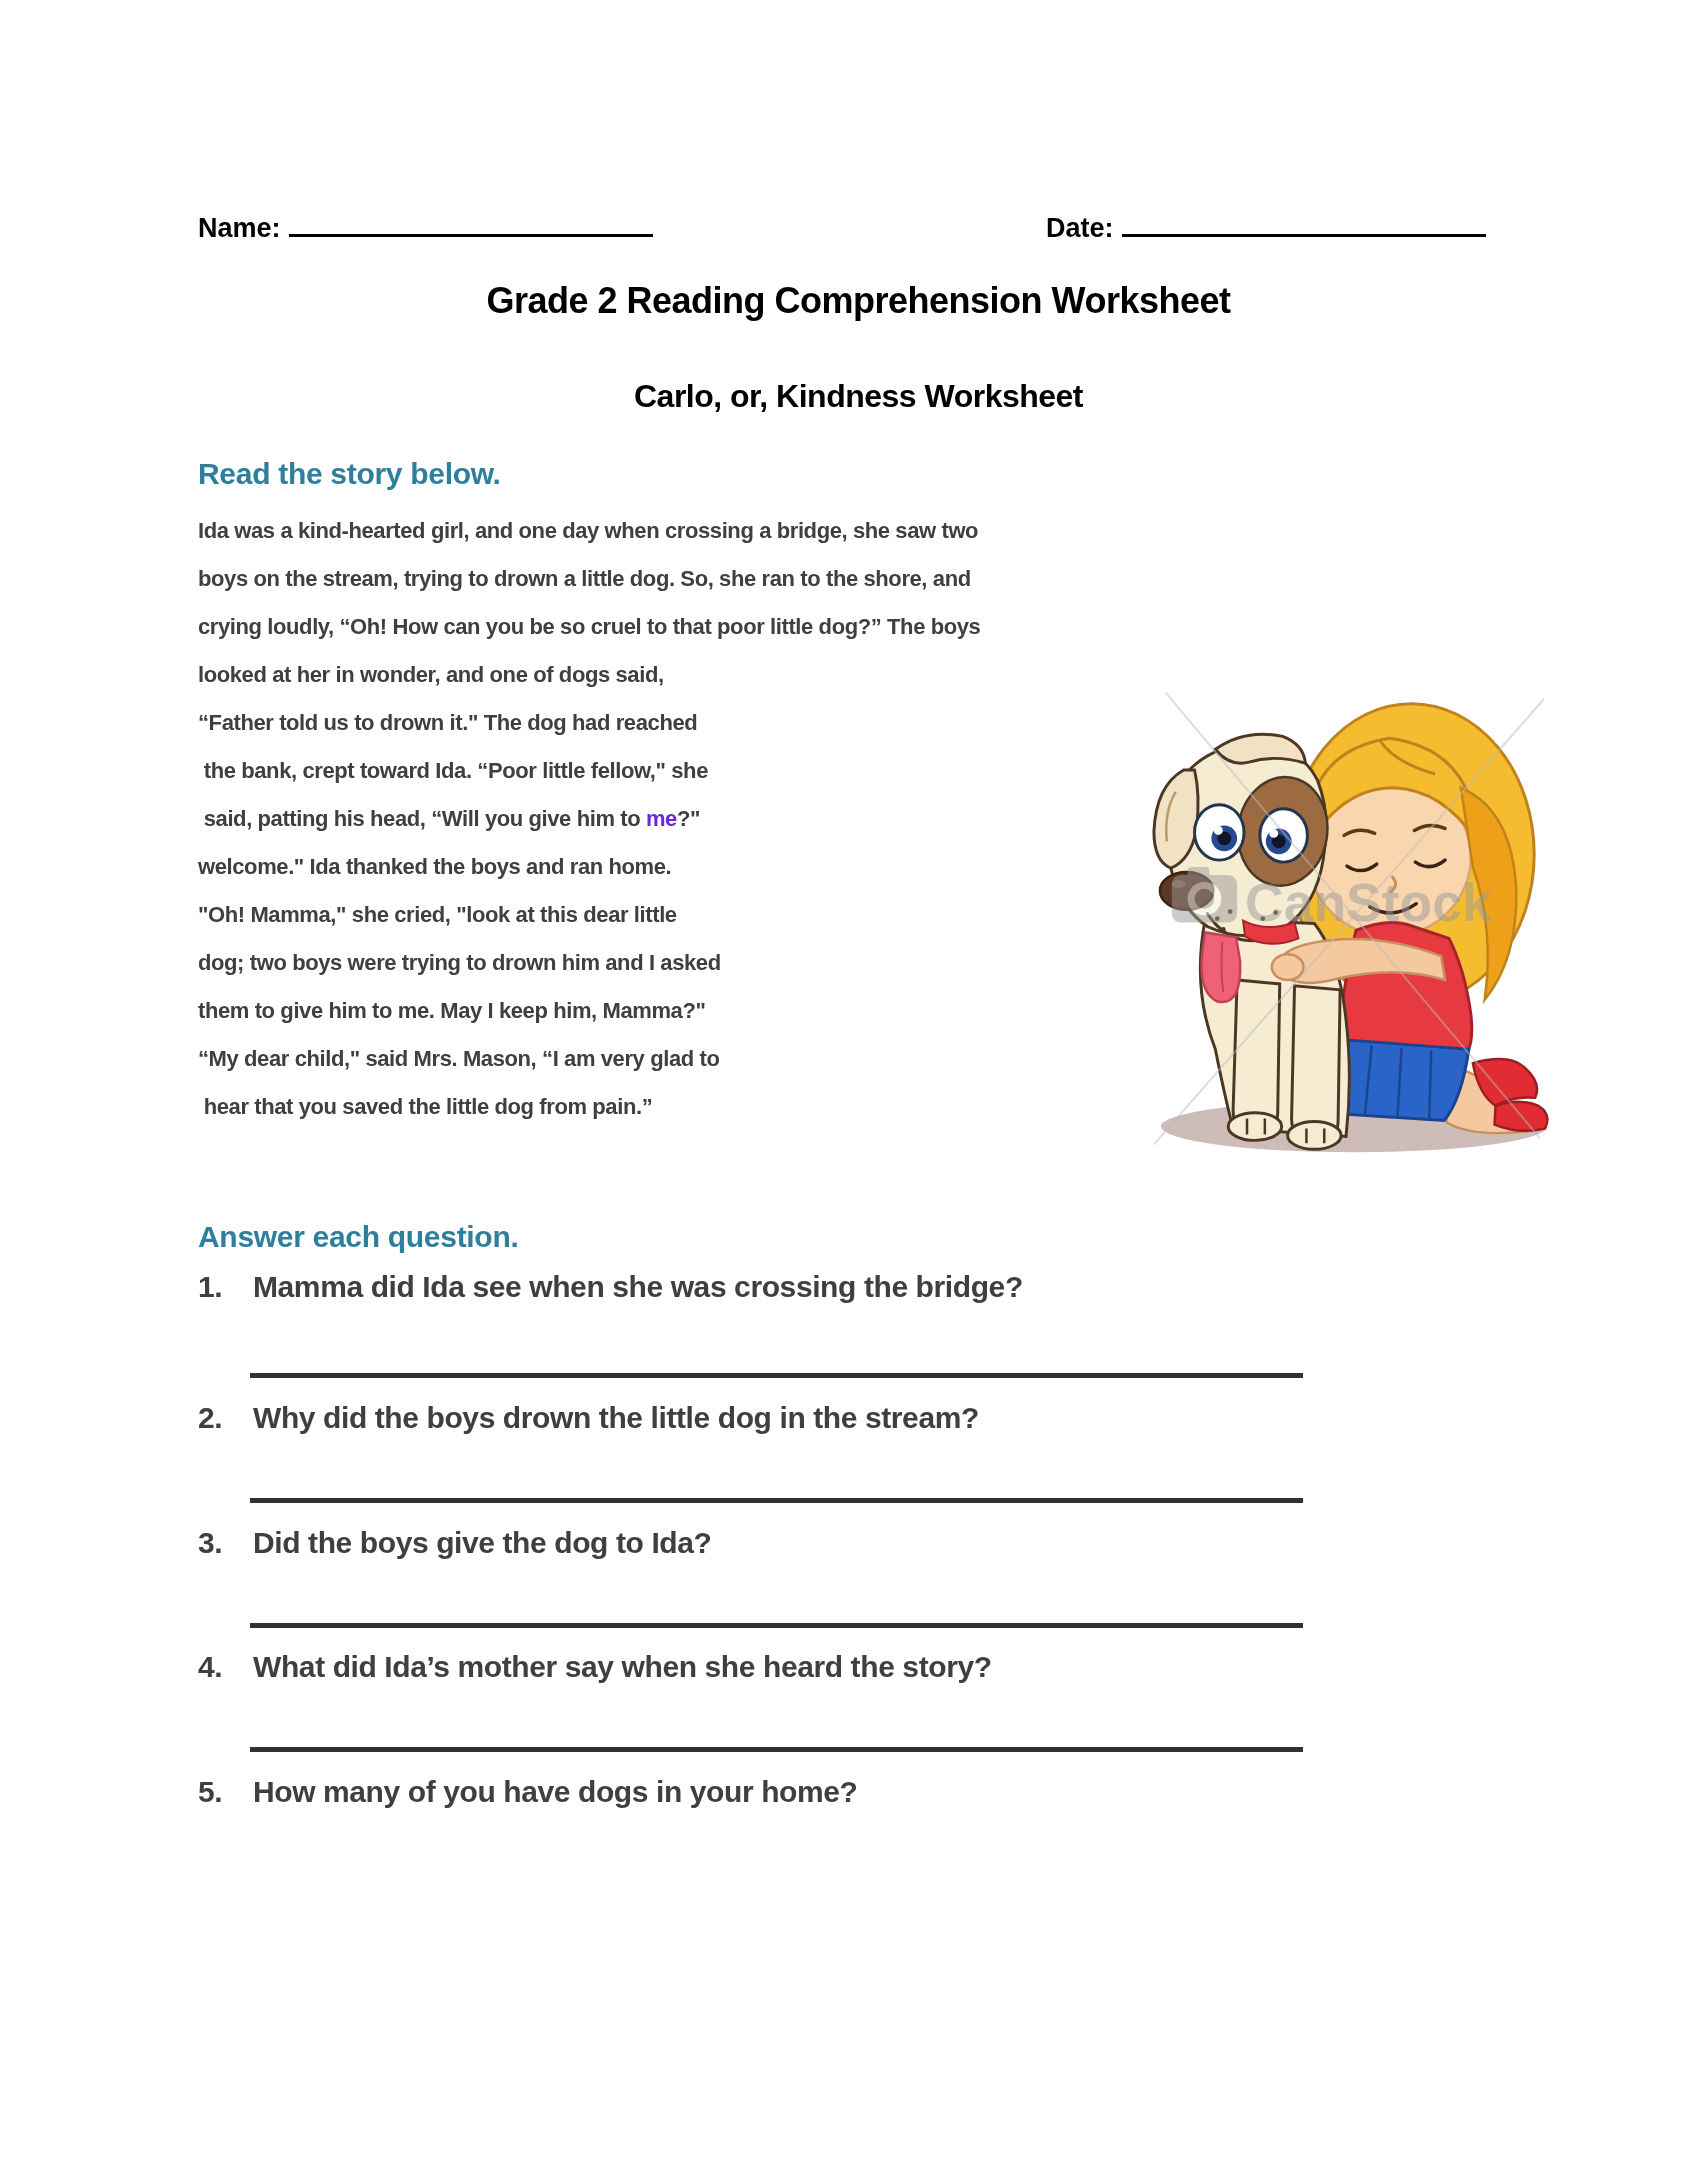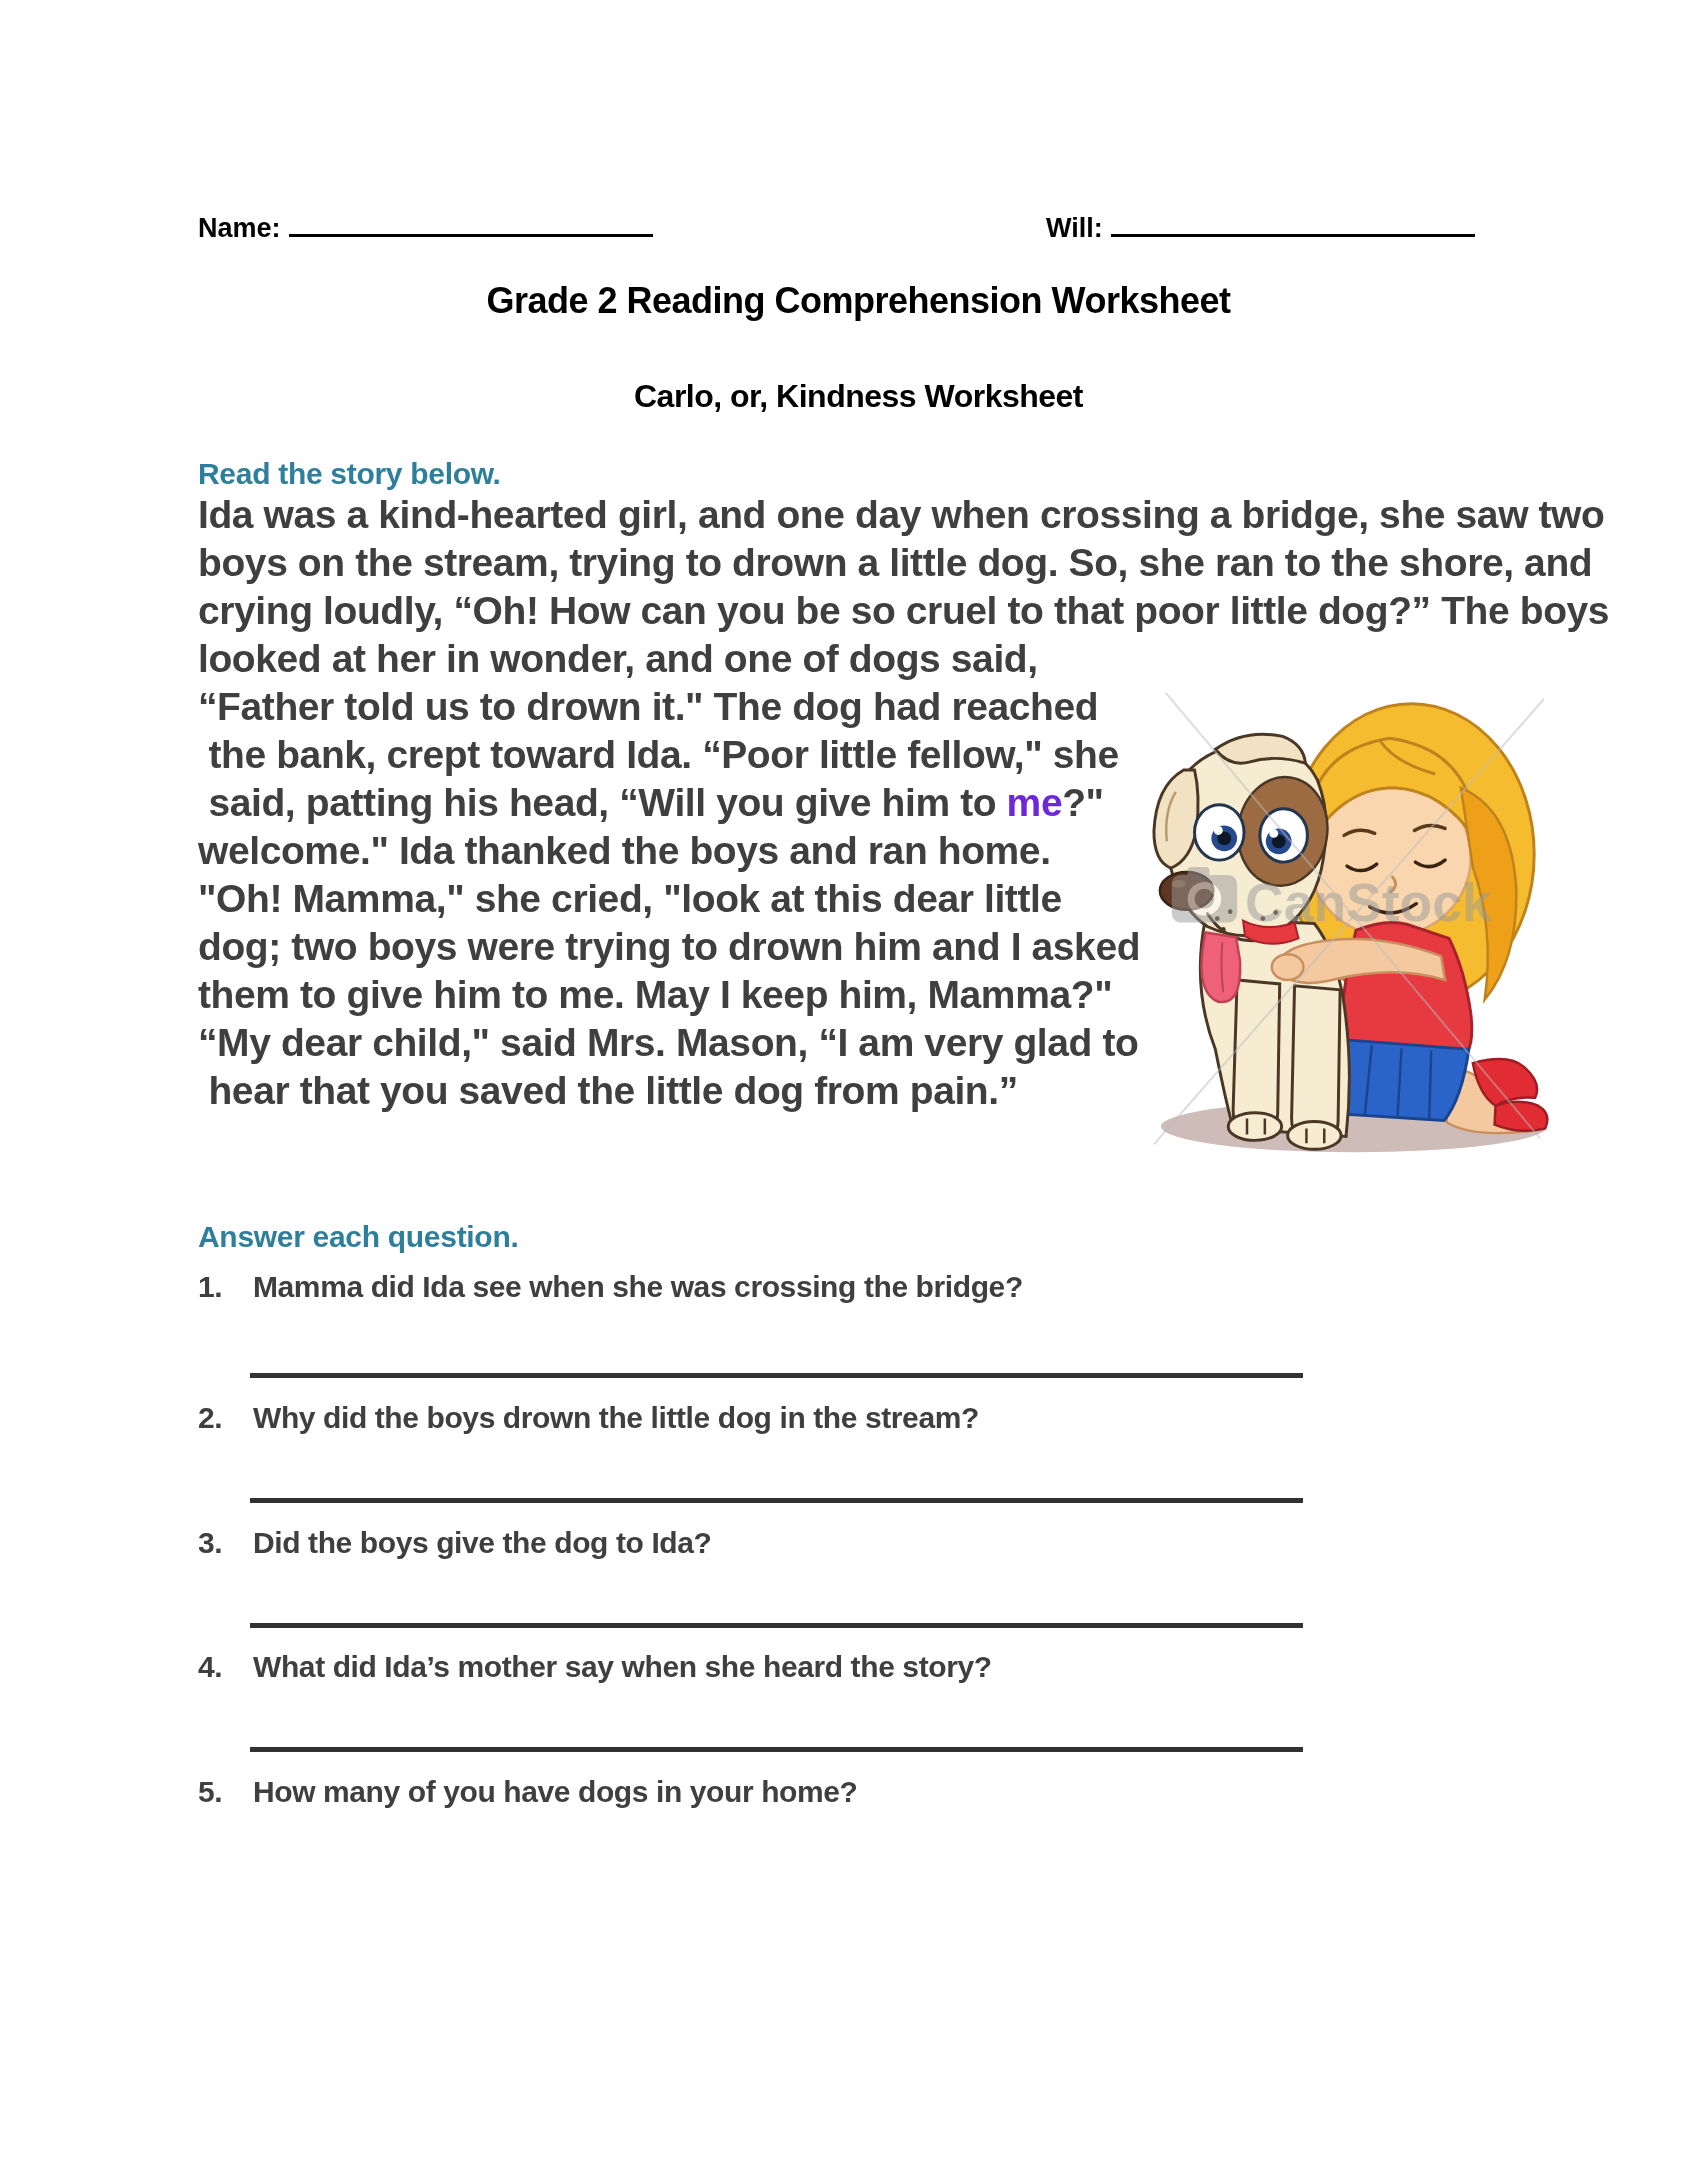--- a/index.html
+++ b/index.html
@@ -3,40 +3,40 @@
 <meta charset="utf-8">
 <style>
   html,body{margin:0;padding:0;background:#ffffff;}
   .page{position:relative;width:1683px;height:1838px;background:#fff;overflow:hidden;
         font-family:"Liberation Sans",sans-serif;font-weight:700;color:#000;padding-left:34px;}
   .field-row{position:absolute;font-size:27px;white-space:nowrap;}
   .blank{display:inline-block;width:364px;height:30px;border-bottom:3px solid #000;margin-left:8px;vertical-align:baseline;}
   .title{position:absolute;top:280px;left:0;width:100%;text-align:center;font-size:36px;letter-spacing:-0.5px;}
   .subtitle{position:absolute;top:378px;left:0;width:100%;text-align:center;font-size:32px;letter-spacing:-0.5px;}
   .section-heading{position:absolute;left:198px;color:#2e7f9b;font-size:30px;letter-spacing:-0.3px;}
-  .story{position:absolute;left:198px;top:491px;font-size:39px;color:#3f3f3f;letter-spacing:-0.4px;}
+  .story{position:absolute;left:198px;top:507px;font-size:22px;color:#3f3f3f;letter-spacing:-0.4px;}
   .story .line{height:48px;line-height:48px;white-space:pre;}
   .story .em{color:#6d28d9;}
   .illu{position:absolute;left:1146px;top:671px;width:408px;height:507px;}
   .question{position:absolute;left:198px;font-size:30px;color:#3f3f3f;letter-spacing:-0.4px;white-space:nowrap;}
   .qnum{display:inline-block;width:55px;}
   .answer-line{position:absolute;left:250px;width:1053px;height:5px;background:#323232;}
   .footer{position:absolute;top:1885px;left:0;width:100%;text-align:center;font-size:29px;color:#000;}
   .footer a{color:#3b82f6;text-decoration:none;border-bottom:3px solid #0000ff;margin-left:10px;}
 </style>
 </head>
 <body>
 
 <div class="page">
 
   <div class="field-row" style="left:198px;top:204px">
     <span>Name:</span><span class="blank"></span>
   </div>
   <div class="field-row" style="left:1046px;top:204px">
-    <span>Will:</span><span class="blank"></span>
+    <span>Date:</span><span class="blank"></span>
   </div>
 
   <div class="title">Grade 2 Reading Comprehension Worksheet</div>
   <div class="subtitle">Carlo, or, Kindness Worksheet</div>
 
   <div class="section-heading" style="top:457px">Read the story below.</div>
 
   <div class="story">
     <div class="line">Ida was a kind-hearted girl, and one day when crossing a bridge, she saw two</div>
     <div class="line">boys on the stream, trying to drown a little dog. So, she ran to the shore, and</div>

